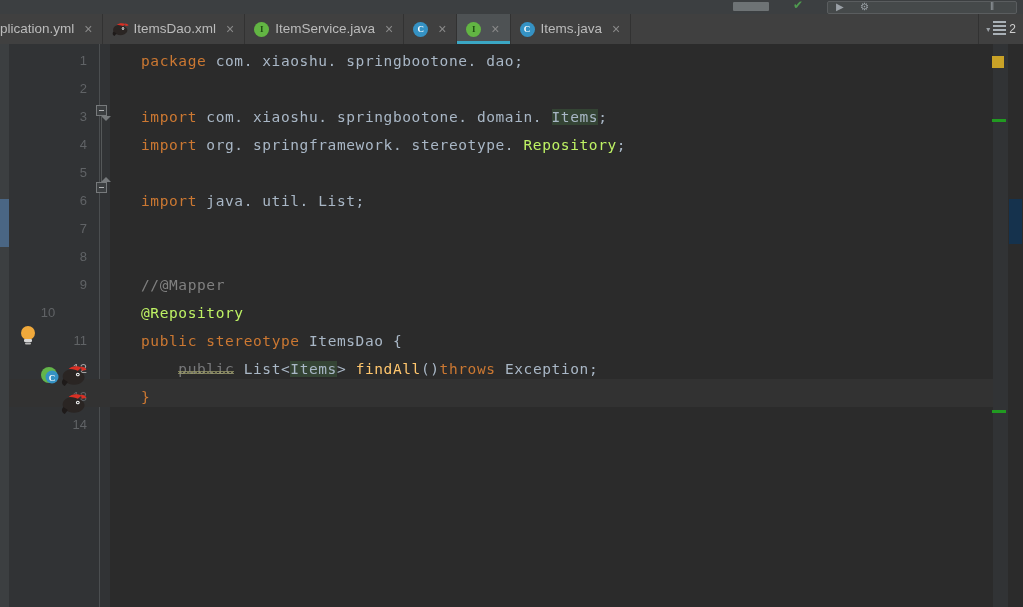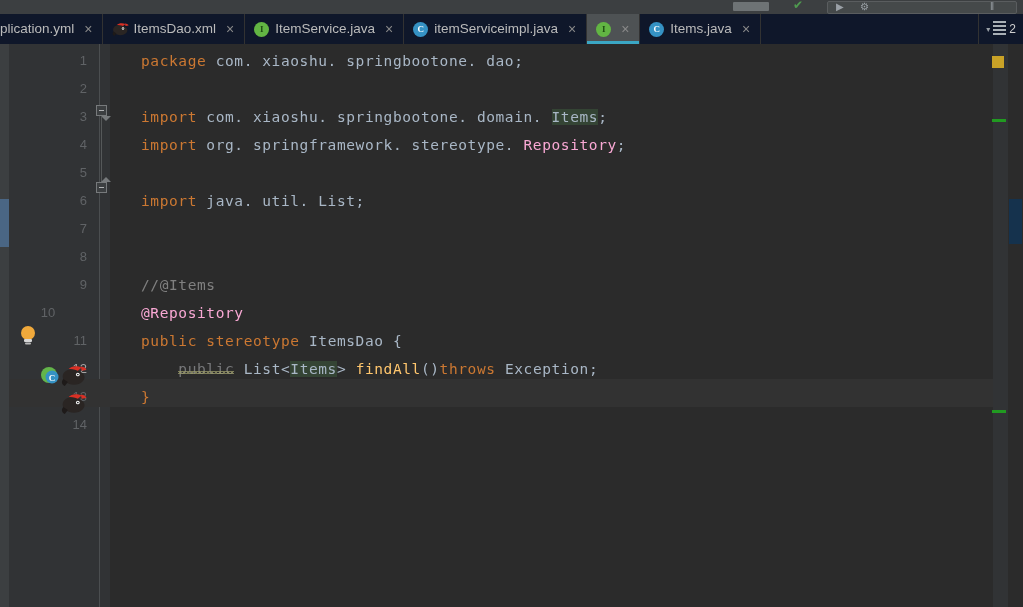--- a/index.html
+++ b/index.html
@@ -21,21 +21,21 @@
   .tb-check { color:#4f9b4f; font-size:12px; line-height:11px; }
   .tb-box {
     top:1px; height:13px; border:1px solid #5a5d5f; background:#45494a;
     border-radius:2px;
   }
   .tb-glyph { font-size:10px; color:#9aa0a6; line-height:13px; }
 
   
   .tabbar {
     position:absolute; left:0; top:14px; width:1023px; height:30px;
-    background:#0f172a;
+    background:#404040;
     display:flex; align-items:stretch;
     font-size:13.5px;
     white-space:nowrap;
   }
   .tab {
     position:relative;
     display:flex; align-items:center;
     padding:0 8px 0 9px;
     gap:6px;
     color:#bbbbbb;
@@ -133,21 +133,21 @@
   .code-line {
     position:absolute; left:0; height:28px; line-height:28px;
     font-family:"DejaVu Sans Mono","Liberation Mono",monospace;
     font-size:14.5px;
     letter-spacing:0.6px;
     white-space:pre;
     color:#a9b7c6;
   }
   .kw  { color:#cc7832; }
   .txt { color:#a9b7c6; }
-  .ann { color:#f9a8d4; }
+  .ann { color:#bef264; }
   .cmt { color:#808080; }
   .mth { color:#ffc66d; }
   .hl  { background:#344434; }
   .dim { color:#77787a; position:relative; }
   .dim::after {
     content:""; position:absolute; left:0; right:0; bottom:3px; height:3px;
     background-image:
       linear-gradient(45deg,transparent 40%,#9a9a6a 40%,#9a9a6a 60%,transparent 60%),
       linear-gradient(-45deg,transparent 40%,#9a9a6a 40%,#9a9a6a 60%,transparent 60%);
     background-size:4px 3px;
@@ -234,21 +234,20 @@
         <span class="ic-circle ic-i">I</span>
       </span>
       <span class="tab-label">ItemService.java</span>
       <span class="tab-close">×</span>
     </div>
 
     <div class="tab">
       <span class="tab-ico">
         <span class="ic-circle ic-c">C</span>
       </span>
-      <span class="tab-label">itemServiceimpl.java</span>
       <span class="tab-close">×</span>
     </div>
 
     <div class="tab active">
       <span class="tab-ico">
         <span class="ic-circle ic-i">I</span>
       </span>
       <span class="tab-close">×</span>
     </div>
 
@@ -335,21 +334,21 @@
     <div class="code-area">
       <div id="codelines">
           <div class="code-line" style="top: 3px; left: 8px;"><span class="kw">package</span><span class="txt"> com. xiaoshu. springbootone. dao</span><span class="txt">;</span></div>
           <div class="code-line" style="top: 31px; left: 8px;"></div>
           <div class="code-line" style="top: 59px; left: 8px;"><span class="kw">import</span><span class="txt"> com. xiaoshu. springbootone. domain. </span><span class="hl">Items</span><span class="txt">;</span></div>
           <div class="code-line" style="top: 87px; left: 8px;"><span class="kw">import</span><span class="txt"> org. springframework. stereotype. </span><span class="ann">Repository</span><span class="txt">;</span></div>
           <div class="code-line" style="top: 115px; left: 8px;"></div>
           <div class="code-line" style="top: 143px; left: 8px;"><span class="kw">import</span><span class="txt"> java. util. List;</span></div>
           <div class="code-line" style="top: 171px; left: 8px;"></div>
           <div class="code-line" style="top: 199px; left: 8px;"></div>
-          <div class="code-line" style="top: 227px; left: 8px;"><span class="cmt">//@Items</span></div>
+          <div class="code-line" style="top: 227px; left: 8px;"><span class="cmt">//@Mapper</span></div>
           <div class="code-line" style="top: 255px; left: 8px;"><span class="ann">@Repository</span></div>
           <div class="code-line" style="top: 283px; left: 8px;"><span class="kw">public</span><span class="txt"> </span><span class="kw">stereotype</span><span class="txt"> ItemsDao </span><span class="txt">{</span></div>
           <div class="code-line" style="top: 311px; left: 8px;"><span class="txt">    </span><span class="dim">public</span><span class="txt"> List&lt;</span><span class="hl">Items</span><span class="txt">&gt; </span><span class="mth">findAll</span><span class="txt">()</span><span class="kw">throws</span><span class="txt"> Exception;</span></div>
           <div class="code-line" style="top: 339px; left: 8px;"><span class="kw">}</span></div>
           <div class="code-line" style="top: 367px; left: 8px;"></div>
         </div>
     </div>
 
     <div class="bulb" style="left:18px; top:281px;">
       <svg width="20" height="22" viewBox="0 0 20 22">

